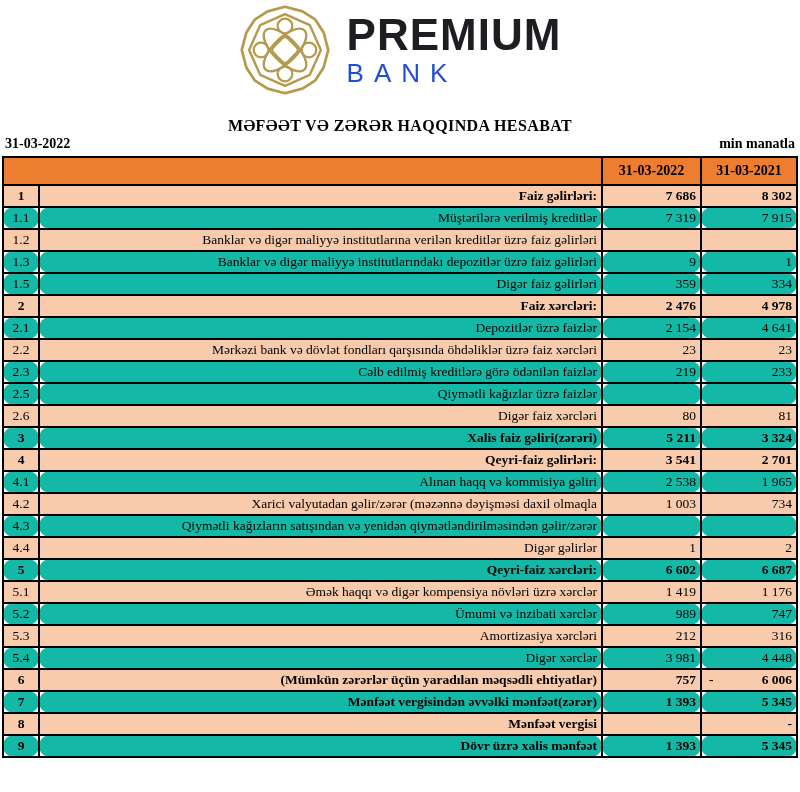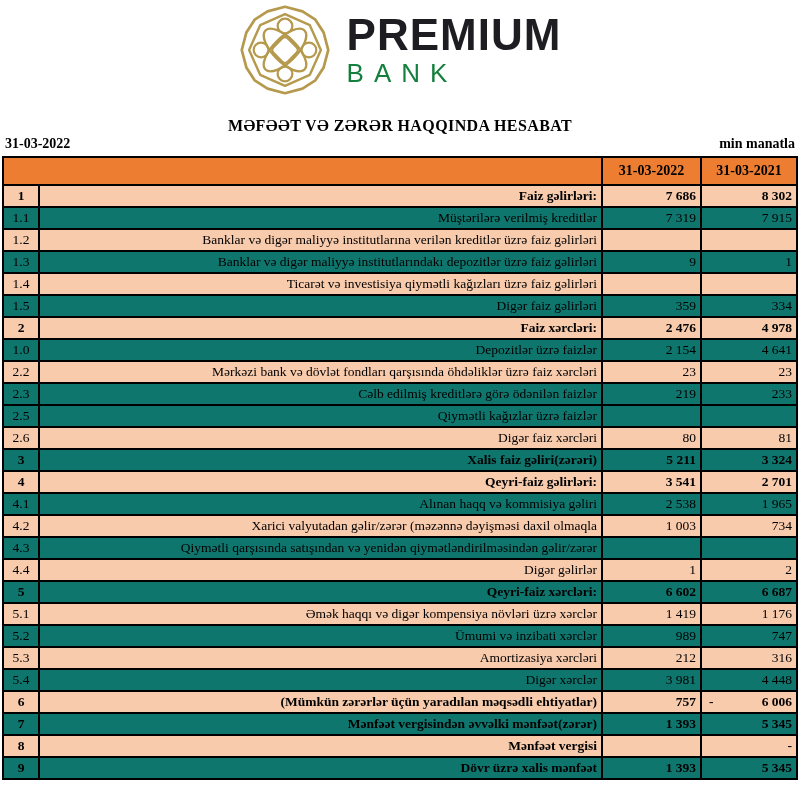--- a/index.html
+++ b/index.html
@@ -14,21 +14,21 @@
     gap:16px;padding-top:2px;box-sizing:border-box;
   }
   .emblem{width:92px;height:92px;flex:0 0 auto;}
   .brand-text{display:flex;flex-direction:column;justify-content:center;line-height:1;}
   .brand-top{
     font-family:"Liberation Sans", sans-serif;font-weight:800;
     font-size:44px;letter-spacing:1px;color:#1d1d22;
   }
   .brand-bottom{
     font-family:"Liberation Sans", sans-serif;font-weight:400;
-    font-size:26px;letter-spacing:10px;color:#15803d;margin-top:3px;
+    font-size:26px;letter-spacing:10px;color:#1d4ed8;margin-top:3px;
   }
   
   .report-title{
     text-align:center;font-weight:bold;font-size:16px;
     letter-spacing:0.4px;margin-top:20px;
   }
   .meta-row{
     display:flex;justify-content:space-between;align-items:flex-end;
     font-weight:bold;font-size:14px;margin:1px 5px 4px 5px;
   }
@@ -45,21 +45,21 @@
   }
   tr.hdr th{
     background:#ED7D31;height:28px;font-size:14px;font-weight:bold;text-align:center;
   }
   tr.data-row td{height:18px;}
   tr.data-row{height:22px;}
   td.cell-num{text-align:center;}
   td.cell-label{text-align:right;padding-left:5px;}
   td.cell-val{text-align:right;padding-right:8px;}
   tr.shaded td{background:#F8CBAD;}
-  tr.plain td{background:#0f766e;}
+  tr.plain td{background:#14b8a6;border-radius:11px;}
   tr.bold-row td{font-weight:bold;}
   .neg-wrap{display:flex;justify-content:space-between;align-items:center;}
   .neg-minus{padding-left:3px;}
 </style>
 </head>
 <body>
 
 <div class="logo-row">
   <svg class="emblem" viewBox="0 0 100 100" fill="none" stroke="#B59A4E" stroke-linejoin="round" stroke-linecap="round">
 
@@ -119,40 +119,34 @@
         <td class="cell-label">Banklar və digər maliyyə institutlarına verilən kreditlər üzrə faiz gəlirləri</td>
         <td class="cell-val"></td>
         <td class="cell-val"></td>
       </tr>
       <tr class="data-row plain">
         <td class="cell-num">1.3</td>
         <td class="cell-label">Banklar və digər maliyyə institutlarındakı depozitlər üzrə faiz gəlirləri</td>
         <td class="cell-val">9</td>
         <td class="cell-val">1</td>
       </tr>
-      <tr class="data-row shaded">
-        <td class="cell-num">1.4</td>
-        <td class="cell-label">Ticarət və investisiya qiymətli kağızları üzrə faiz gəlirləri</td>
-        <td class="cell-val"></td>
-        <td class="cell-val"></td>
-      </tr>
       <tr class="data-row plain">
         <td class="cell-num">1.5</td>
         <td class="cell-label">Digər faiz gəlirləri</td>
         <td class="cell-val">359</td>
         <td class="cell-val">334</td>
       </tr>
       <tr class="data-row shaded bold-row">
         <td class="cell-num">2</td>
         <td class="cell-label">Faiz xərcləri:</td>
         <td class="cell-val">2 476</td>
         <td class="cell-val">4 978</td>
       </tr>
       <tr class="data-row plain">
-        <td class="cell-num">1.0</td>
+        <td class="cell-num">2.1</td>
         <td class="cell-label">Depozitlər üzrə faizlər</td>
         <td class="cell-val">2 154</td>
         <td class="cell-val">4 641</td>
       </tr>
       <tr class="data-row shaded">
         <td class="cell-num">2.2</td>
         <td class="cell-label">Mərkəzi bank və dövlət fondları qarşısında öhdəliklər üzrə faiz xərcləri</td>
         <td class="cell-val">23</td>
         <td class="cell-val">23</td>
       </tr>
@@ -193,21 +187,21 @@
         <td class="cell-val">1 965</td>
       </tr>
       <tr class="data-row shaded">
         <td class="cell-num">4.2</td>
         <td class="cell-label">Xarici valyutadan gəlir/zərər (məzənnə dəyişməsi daxil olmaqla</td>
         <td class="cell-val">1 003</td>
         <td class="cell-val">734</td>
       </tr>
       <tr class="data-row plain">
         <td class="cell-num">4.3</td>
-        <td class="cell-label">Qiymətli qarşısında satışından və yenidən qiymətləndirilməsindən gəlir/zərər</td>
+        <td class="cell-label">Qiymətli kağızların satışından və yenidən qiymətləndirilməsindən gəlir/zərər</td>
         <td class="cell-val"></td>
         <td class="cell-val"></td>
       </tr>
       <tr class="data-row shaded">
         <td class="cell-num">4.4</td>
         <td class="cell-label">Digər gəlirlər</td>
         <td class="cell-val">1</td>
         <td class="cell-val">2</td>
       </tr>
       <tr class="data-row plain bold-row">

